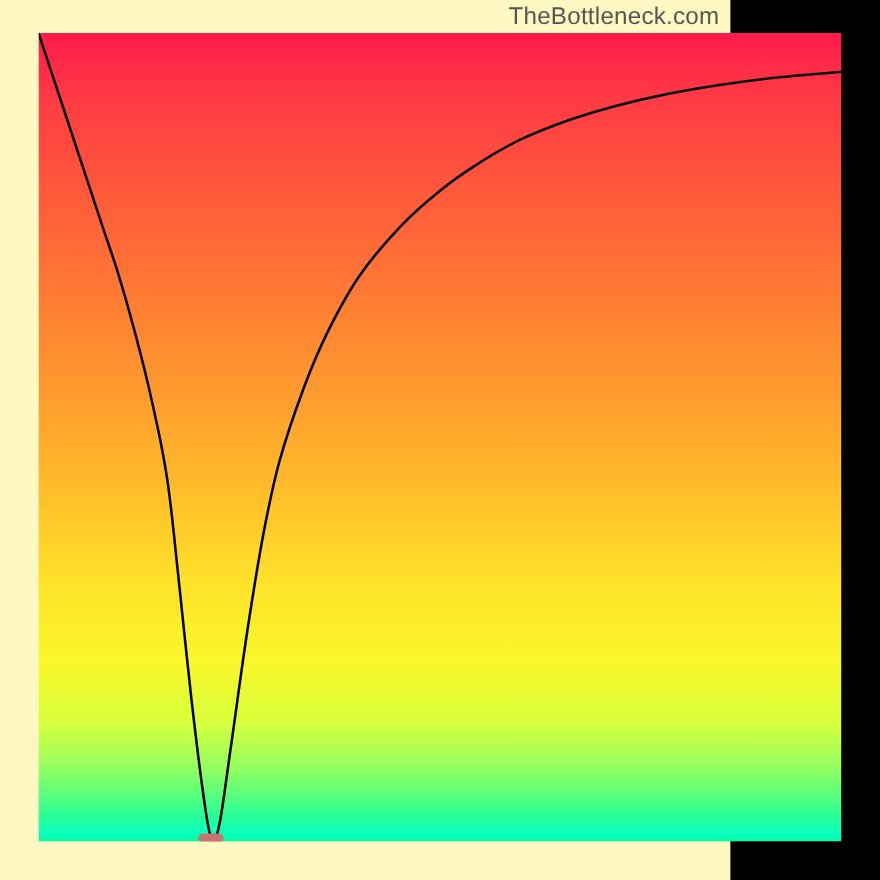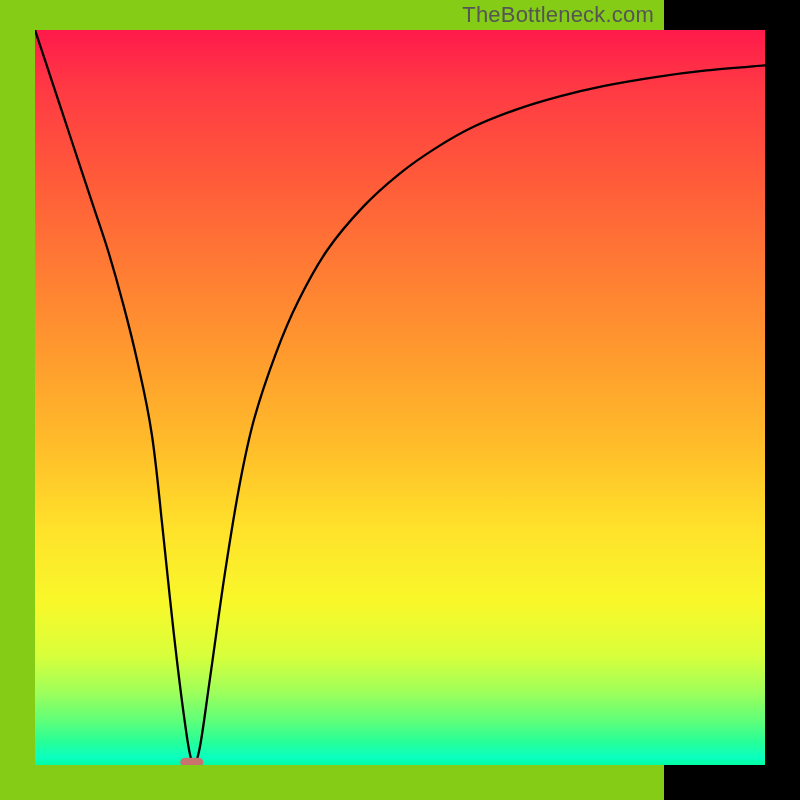--- a/index.html
+++ b/index.html
@@ -8,21 +8,21 @@
     width: 800px;
     height: 800px;
     background: #000;
     font-family: Arial, Helvetica, sans-serif;
     overflow: hidden;
   }
   .frame {
     position: relative;
     width: 664px;
     height: 800px;
-    background: #84cc16;
+    background: #fef9c3;
   }
   .watermark {
     position: absolute;
     top: 2px;
     right: 10px;
     color: #555;
     font-size: 22px;
     font-weight: 500;
     letter-spacing: 0.2px;
     user-select: none;

